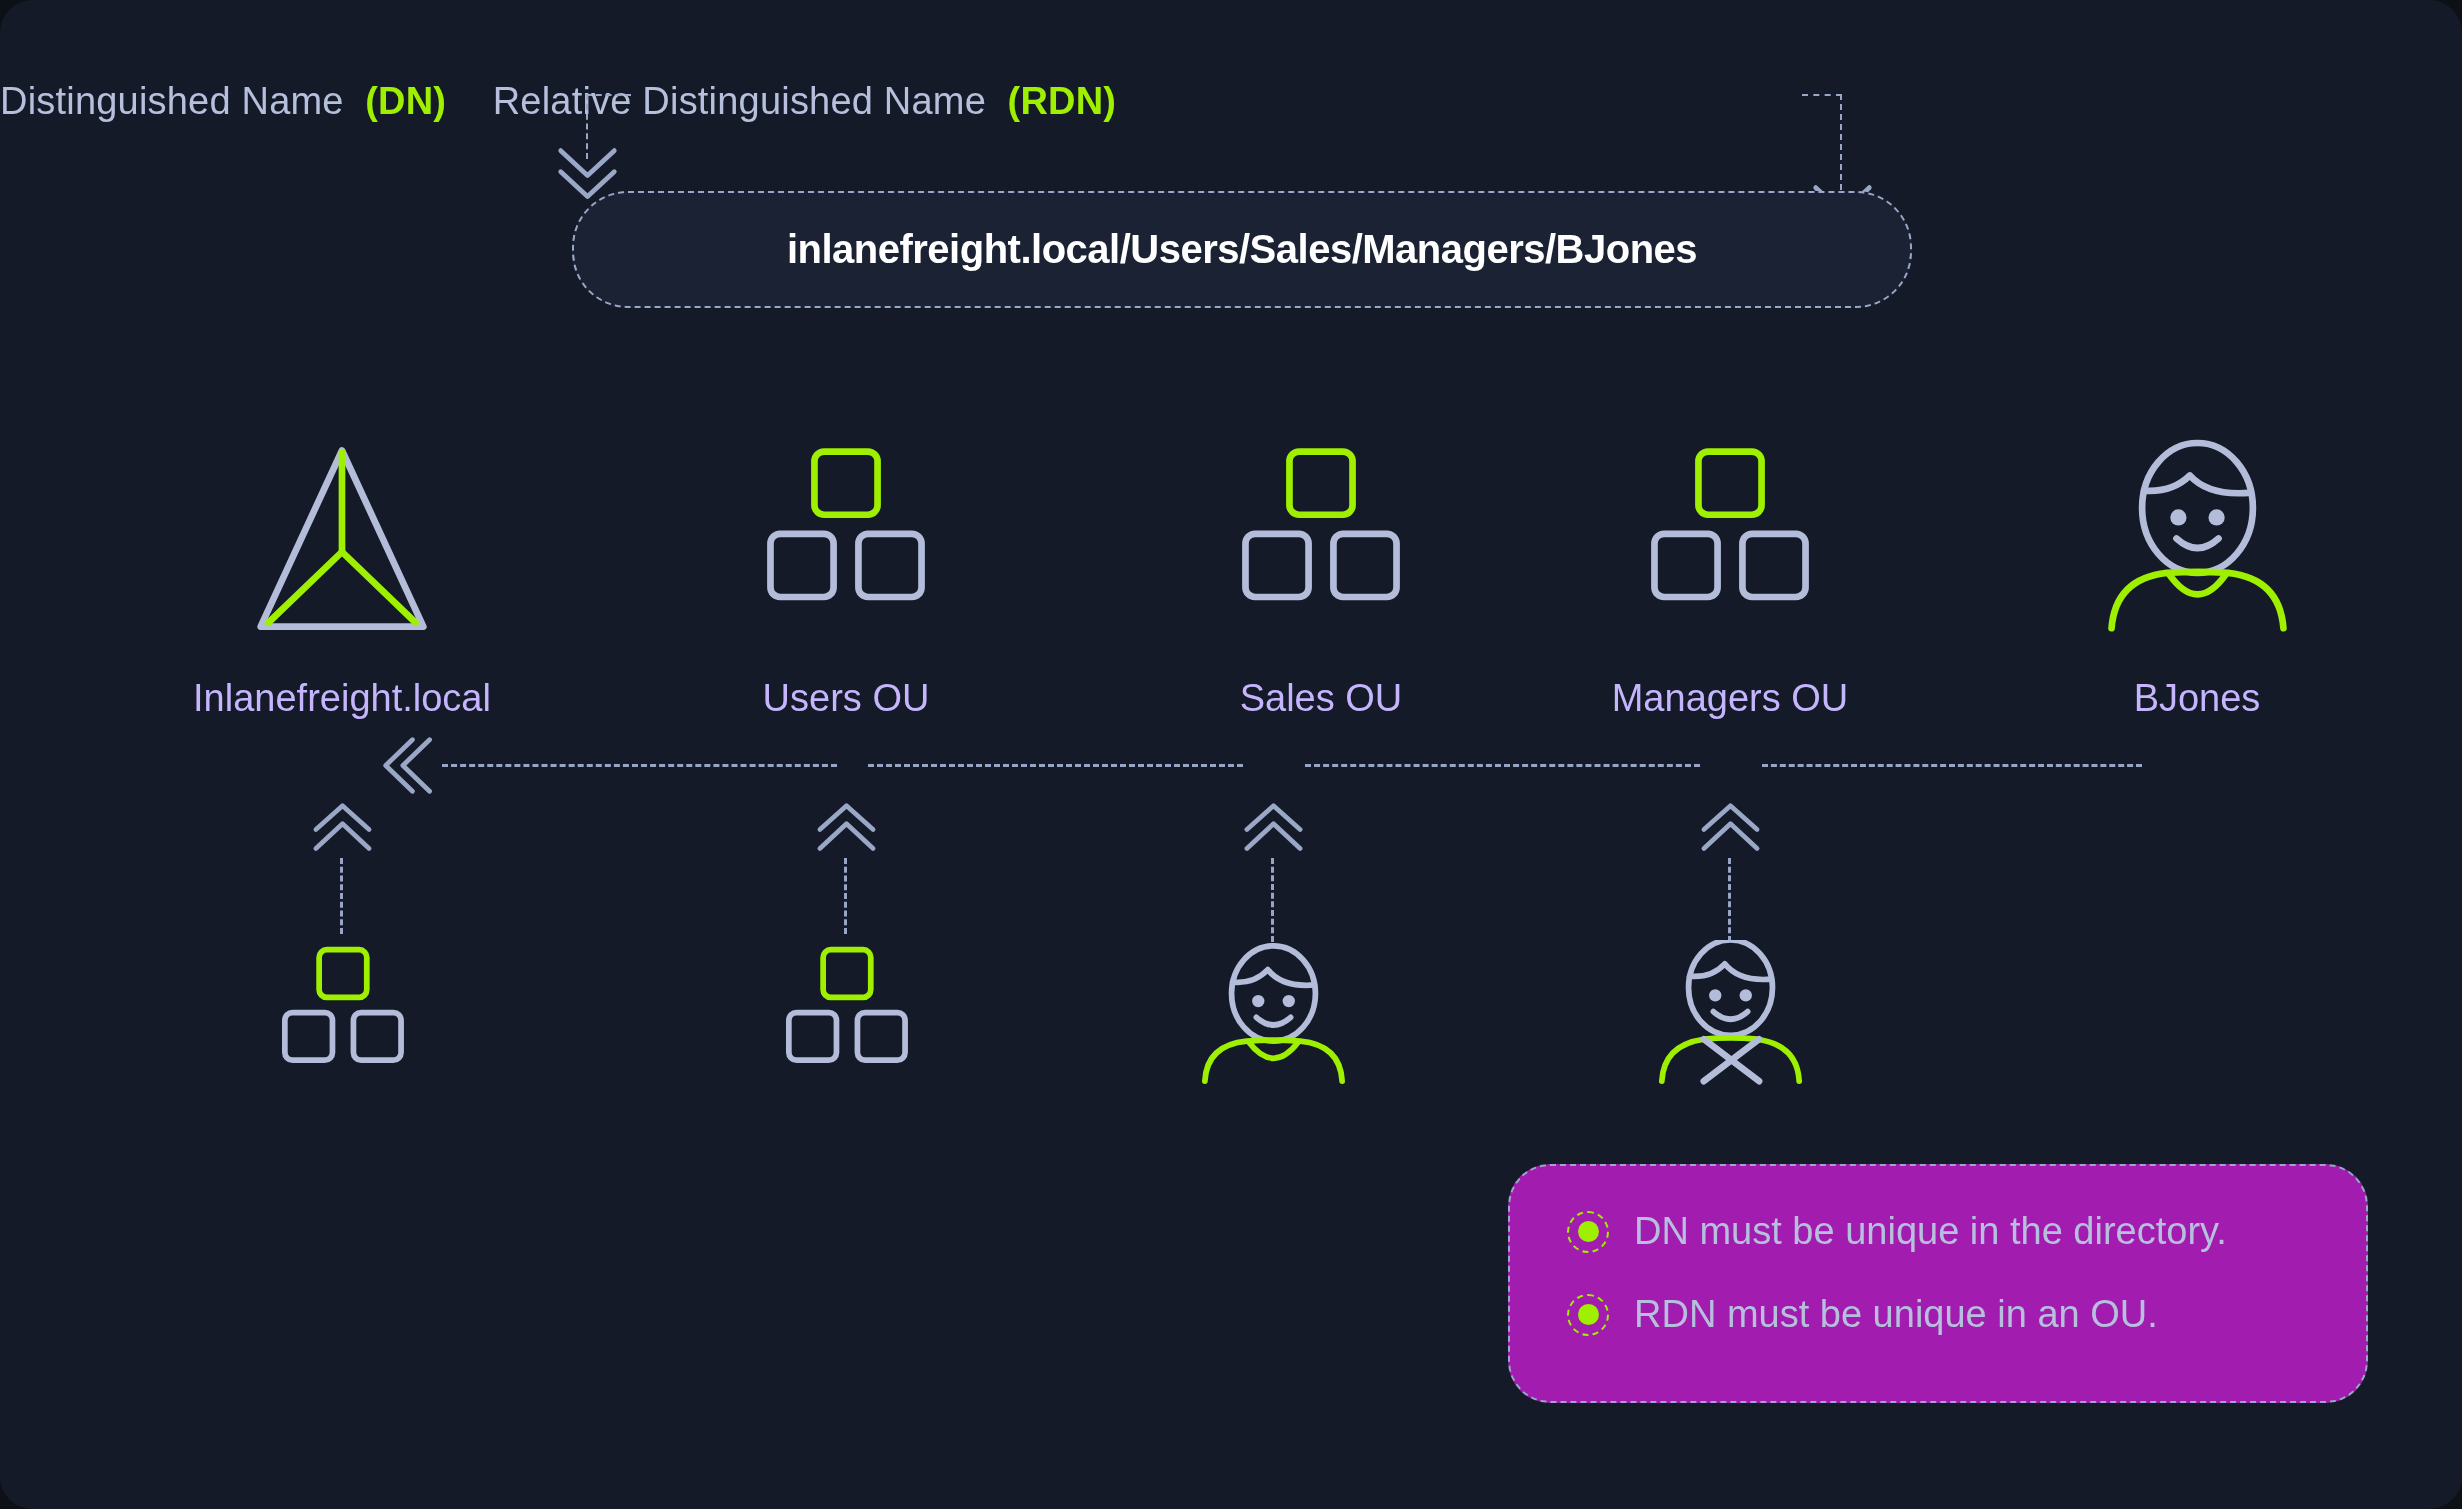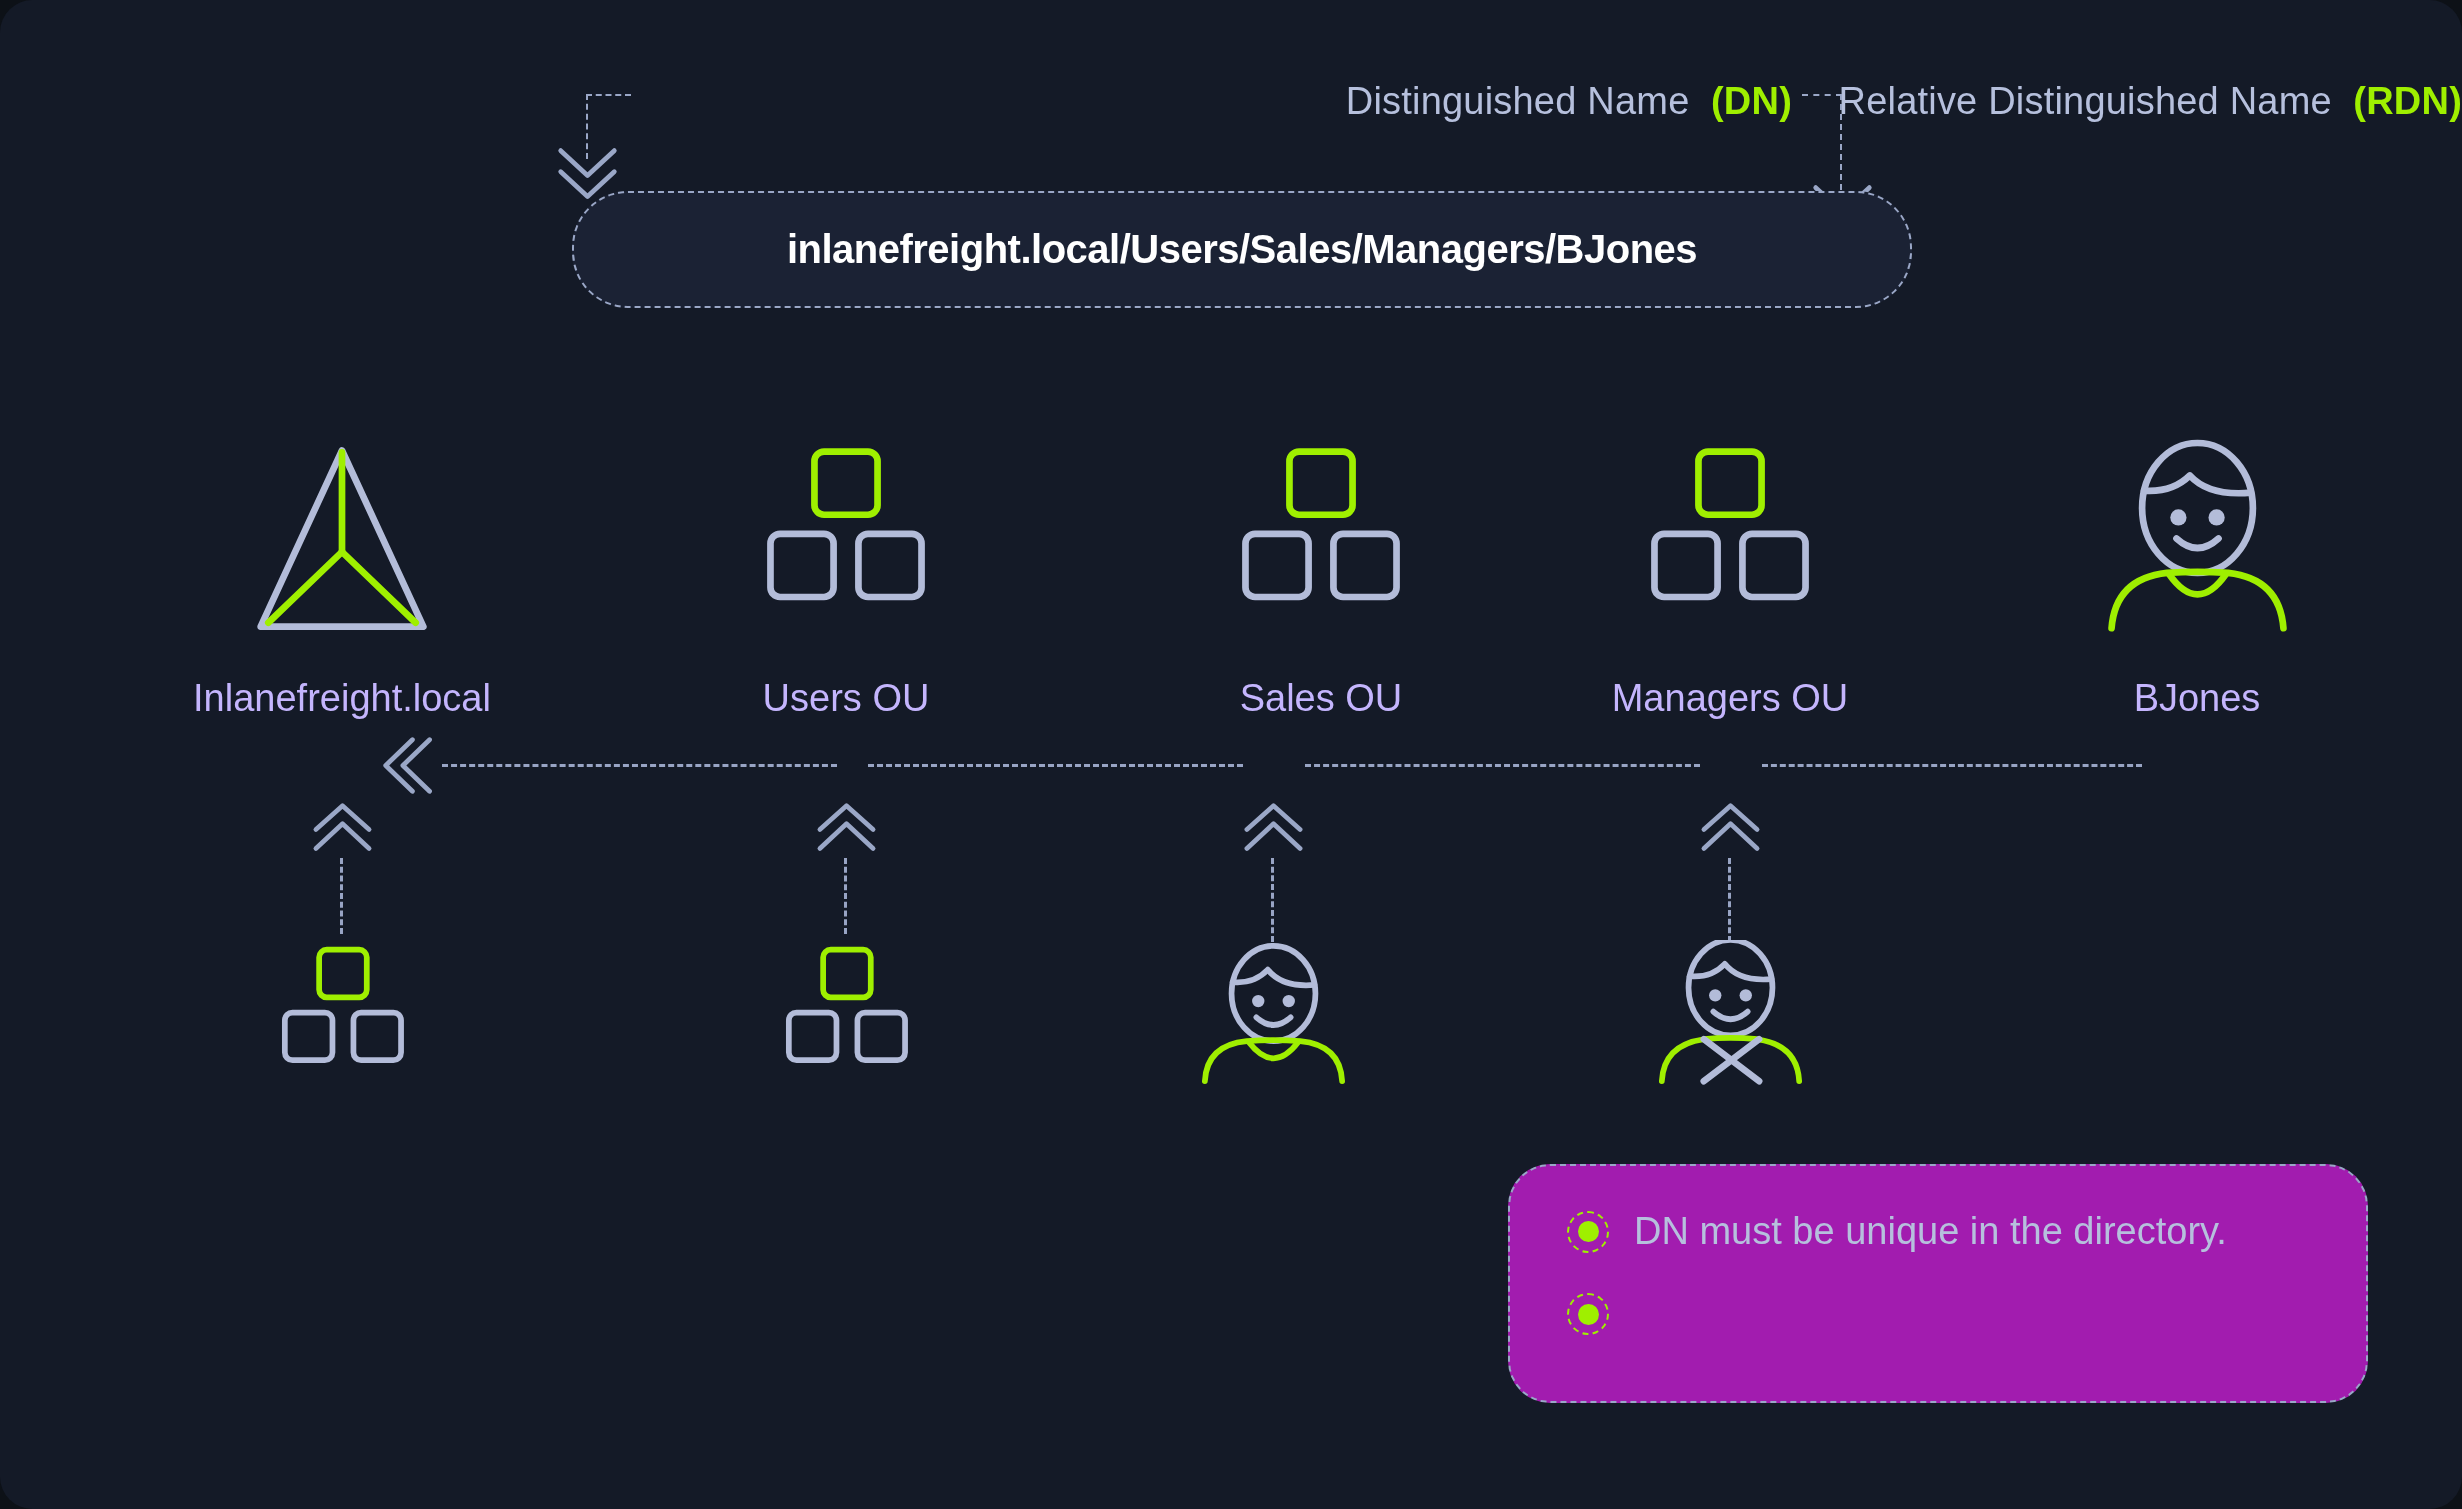--- a/index.html
+++ b/index.html
@@ -11,21 +11,21 @@
     position:relative;
     width:2462px;height:1509px;
     background:#141a27;
     border-radius:32.5px;
     overflow:hidden;
   }
 
   
   #ann-row{
     position:absolute;left:0;top:78px;width:2462px;
-    text-align:right;
+    text-align:left;
     font-size:38px;
     color:#b6c0dd;
     letter-spacing:0.2px;
     white-space:nowrap;
   }
   #ann-row span{vertical-align:middle;}
   .accent{color:#9fef00;font-weight:700;}
   .ann-label{font-weight:400;}
   .ann-gap{display:inline-block;width:25px;}
 
@@ -310,17 +310,18 @@
     <div class="legend-row">
       <span class="bullet">
           <i></i>
         </span>
       <span class="legend-text">DN must be unique in the directory.</span>
     </div>
     <div class="legend-row">
       <span class="bullet">
           <i></i>
         </span>
+      <span class="legend-text">RDN must be unique in an OU.</span>
     </div>
   </div>
 
 </div>
 
 
 </body></html>

